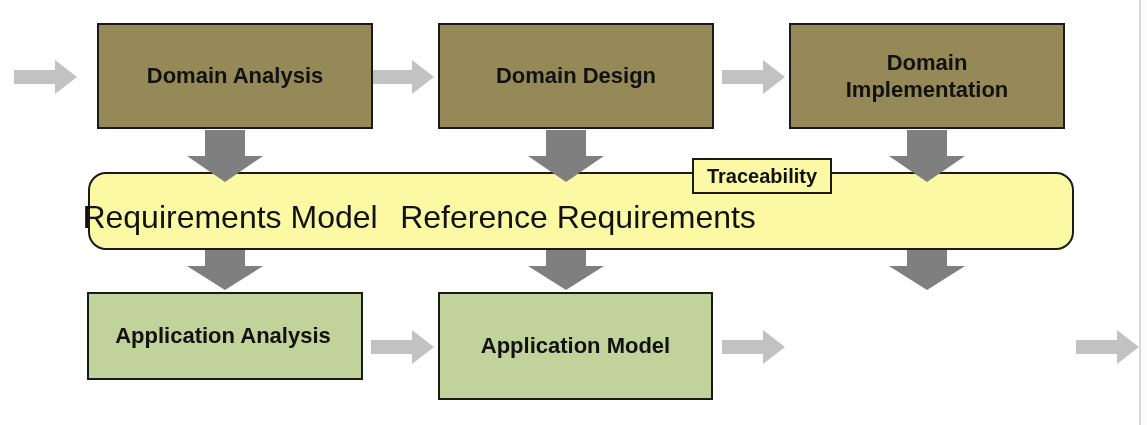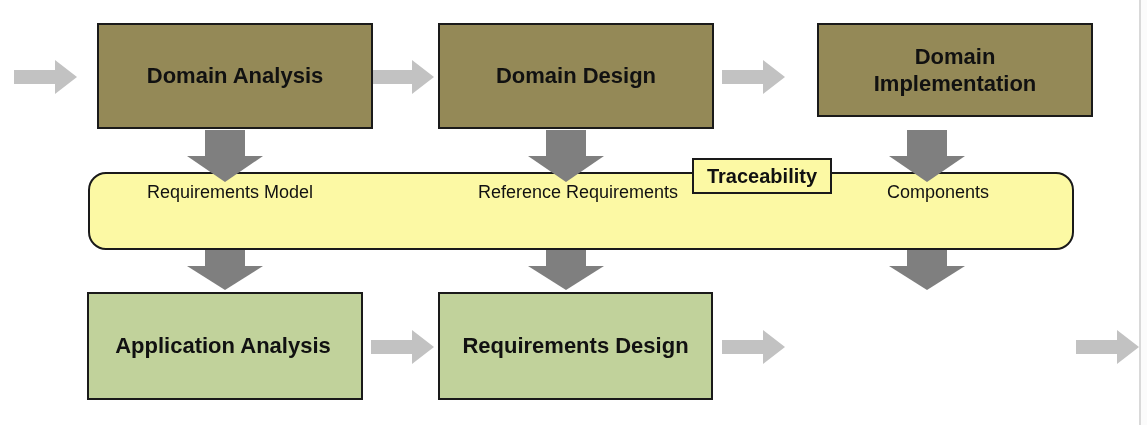--- a/index.html
+++ b/index.html
@@ -13,22 +13,22 @@
     border:2px solid var(--box-border);box-sizing:border-box;padding:0 18px;z-index:3;
   }
   .box.domain{background:var(--domain-box-fill);}
   .box.application{background:var(--application-box-fill);}
   .band{
     position:absolute;left:88px;top:172px;width:986px;height:78px;
     background:var(--band-fill);border:2px solid var(--box-border);
     border-radius:18px;box-sizing:border-box;z-index:2;
   }
   .band-item{
-    position:absolute;top:182px;transform:translateX(-50%);
-    font-size:18px;white-space:nowrap;z-index:2;
+    position:absolute;top:199px;transform:translateX(-50%);
+    font-size:32px;white-space:nowrap;z-index:2;
   }
   .trace-tag{
     position:absolute;left:692px;top:158px;width:140px;height:36px;
     background:var(--band-fill);border:2px solid var(--box-border);
     box-sizing:border-box;display:flex;align-items:center;justify-content:center;
     font-weight:bold;font-size:20px;z-index:4;
   }
   .h-arrow{position:absolute;width:63px;height:34px;}
   .h-arrow .shaft{position:absolute;left:0;top:10px;width:41px;height:14px;background:var(--arrow-light);}
   .h-arrow .head{position:absolute;left:41px;top:0;width:0;height:0;
@@ -64,63 +64,62 @@
     <div class="shaft"></div>
     <div class="head"></div>
   </div>
 
   <div class="box domain" style="left:97px;top:23px;width:276px;height:106px;">
     <span>Domain Analysis</span>
   </div>
   <div class="box domain" style="left:438px;top:23px;width:276px;height:106px;align-items:center;">
     <span>Domain Design</span>
   </div>
-  <div class="box domain" style="left:789px;top:23px;width:276px;height:94px;margin-left:28px;">
+  <div class="box domain" style="left:789px;top:23px;width:276px;height:106px;">
     <span>Domain Implementation</span>
   </div>
 
   <div class="d-arrow row1" style="left:187px;top:130px;">
     <div class="shaft"></div>
     <div class="head"></div>
   </div>
   <div class="d-arrow row1" style="left:528px;top:130px;">
     <div class="shaft"></div>
     <div class="head"></div>
   </div>
   <div class="d-arrow row1" style="left:889px;top:130px;">
     <div class="shaft"></div>
     <div class="head"></div>
   </div>
 
   <div class="band"></div>
   <div class="band-item" style="left:230px;">Requirements Model</div>
   <div class="band-item" style="left:578px;">Reference Requirements</div>
-  <div class="band-item" style="left:938px;">Components</div>
   <div class="trace-tag">
     <span>Traceability</span>
   </div>
 
   <div class="d-arrow row2" style="left:187px;top:246px;">
     <div class="shaft"></div>
     <div class="head"></div>
   </div>
   <div class="d-arrow row2" style="left:528px;top:246px;">
     <div class="shaft"></div>
     <div class="head"></div>
   </div>
   <div class="d-arrow row2" style="left:889px;top:246px;">
     <div class="shaft"></div>
     <div class="head"></div>
   </div>
 
-  <div class="box application" style="left:87px;top:292px;width:276px;height:108px;padding-left:14px;">
+  <div class="box application" style="left:87px;top:292px;width:276px;height:88px;padding-left:14px;">
     <span>Application Analysis</span>
   </div>
   <div class="box application" style="left:438px;top:292px;width:275px;height:108px;">
-    <span>Requirements Design</span>
+    <span>Application Model</span>
   </div>
 
   <div class="h-arrow" style="left:371px;top:330px;">
     <div class="shaft"></div>
     <div class="head"></div>
   </div>
   <div class="h-arrow" style="left:722px;top:330px;">
     <div class="shaft"></div>
     <div class="head"></div>
   </div>

